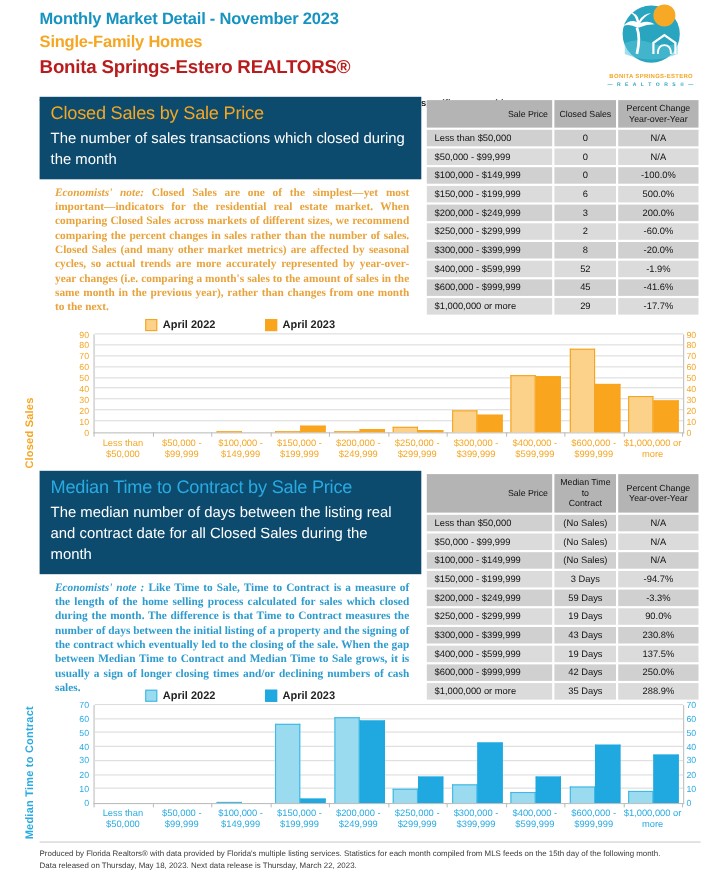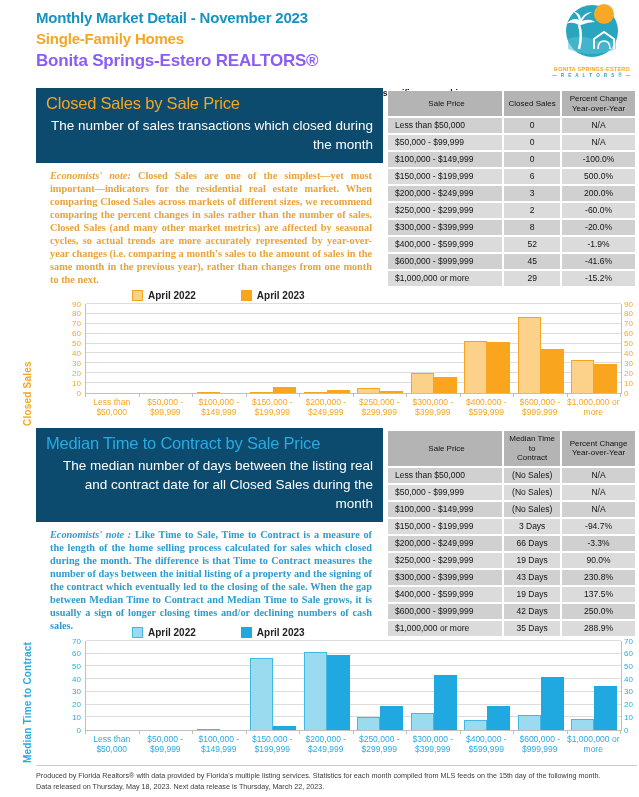--- a/index.html
+++ b/index.html
@@ -3,42 +3,42 @@
 <meta charset="utf-8">
 <style>
   html,body{margin:0;padding:0;background:#ffffff;}
   .page{position:relative;width:639px;height:797px;background:#fff;overflow:hidden;
         font-family:"Liberation Sans",sans-serif;}
 
   
   .hdr{position:absolute;left:36px;top:6px;width:500px;}
   .hdr-title{font-size:15px;font-weight:bold;color:#1693C1;letter-spacing:-0.2px;margin:3px 0 0;}
   .hdr-sub{font-size:15px;font-weight:bold;color:#F5A623;letter-spacing:-0.2px;margin:4px 0 0;}
-  .hdr-assoc{font-size:17px;font-weight:bold;color:#8b5cf6;letter-spacing:-0.2px;margin:4px 0 17px;}
+  .hdr-assoc{font-size:17px;font-weight:bold;color:#b91c1c;letter-spacing:-0.2px;margin:4px 0 17px;}
   .hdr-desc{font-size:8.5px;font-weight:bold;color:#1a1a1a;margin:5px 0 0;}
   .logo{position:absolute;left:546px;top:3px;width:92px;text-align:center;}
   .logo-l1{font-size:5.4px;font-weight:bold;color:#F5A623;letter-spacing:.3px;margin-top:1px;}
   .logo-l2{font-size:4.6px;font-weight:bold;color:#2AA5BF;letter-spacing:1.4px;margin-top:1px;}
 
   
   .sec-left{position:absolute;left:36px;width:347px;}
   .sec-head{background:#0c4a6e;padding:6px 10px 8px;}
   .sec-title{font-size:16.5px;letter-spacing:-0.2px;margin:0 0 4px;}
   .t-orange{color:#F5A623;} .t-blue{color:#29ABE2;}
-  .sec-sub{font-size:13.5px;color:#fff;line-height:1.4;margin:0;text-align:right;}
+  .sec-sub{font-size:13.5px;color:#fff;line-height:1.4;margin:0;}
   .note{font-family:"Liberation Serif",serif;font-weight:bold;text-align:justify;
         font-size:10.3px;line-height:13px;margin:6px 0 0;padding:0 0 0 14px;width:322px;}
   .note-label{font-style:italic;}
   .note-orange{color:#E8A33C;} .note-blue{color:#2E9CCE;}
 
   
   table.stats{position:absolute;left:386px;width:251px;border-collapse:separate;border-spacing:2px;table-layout:fixed;}
   table.stats th{background:#B4B4B4;font-weight:normal;font-size:8px;line-height:9.5px;
         white-space:pre-line;padding:3px 4px;color:#111;text-align:center;vertical-align:middle;height:17px;}
-  table.stats th:first-child{text-align:center;padding-left:7px;}
+  table.stats th:first-child{text-align:right;padding-left:7px;}
   table.stats td{font-size:8.5px;line-height:9px;padding:3px 4px;color:#111;text-align:center;vertical-align:middle;}
   table.stats td:first-child{text-align:left;padding-left:7px;}
   table.stats tbody tr:nth-child(odd) td{background:#D0D0D0;}
   table.stats tbody tr:nth-child(even) td{background:#DBDBDB;}
   .colw1{width:47%;} .colw2{width:23%;} .colw3{width:30%;}
 
   
   .chart{position:absolute;left:0;width:639px;height:136px;}
   .chart-legend{position:absolute;top:0;left:132px;display:flex;gap:45px;}
   .legend-item{display:flex;align-items:center;gap:5px;}
@@ -150,21 +150,21 @@
           <td>-1.9%</td>
         </tr>
         <tr>
           <td>$600,000 - $999,999</td>
           <td>45</td>
           <td>-41.6%</td>
         </tr>
         <tr>
           <td>$1,000,000 or more</td>
           <td>29</td>
-          <td>-15.2%</td>
+          <td>-17.7%</td>
         </tr>
       </tbody>
     </table>
 
   <div class="chart" style="top:290px">
       <div class="chart-legend">
         <div class="legend-item">
           <div class="legend-swatch" style="background: rgb(252, 210, 138); border: 1px solid rgb(244, 165, 34);"></div>
           <div class="legend-label">April 2022</div>
         </div>
@@ -311,21 +311,21 @@
           <td>(No Sales)</td>
           <td>N/A</td>
         </tr>
         <tr>
           <td>$150,000 - $199,999</td>
           <td>3 Days</td>
           <td>-94.7%</td>
         </tr>
         <tr>
           <td>$200,000 - $249,999</td>
-          <td>66 Days</td>
+          <td>59 Days</td>
           <td>-3.3%</td>
         </tr>
         <tr>
           <td>$250,000 - $299,999</td>
           <td>19 Days</td>
           <td>90.0%</td>
         </tr>
         <tr>
           <td>$300,000 - $399,999</td>
           <td>43 Days</td>

